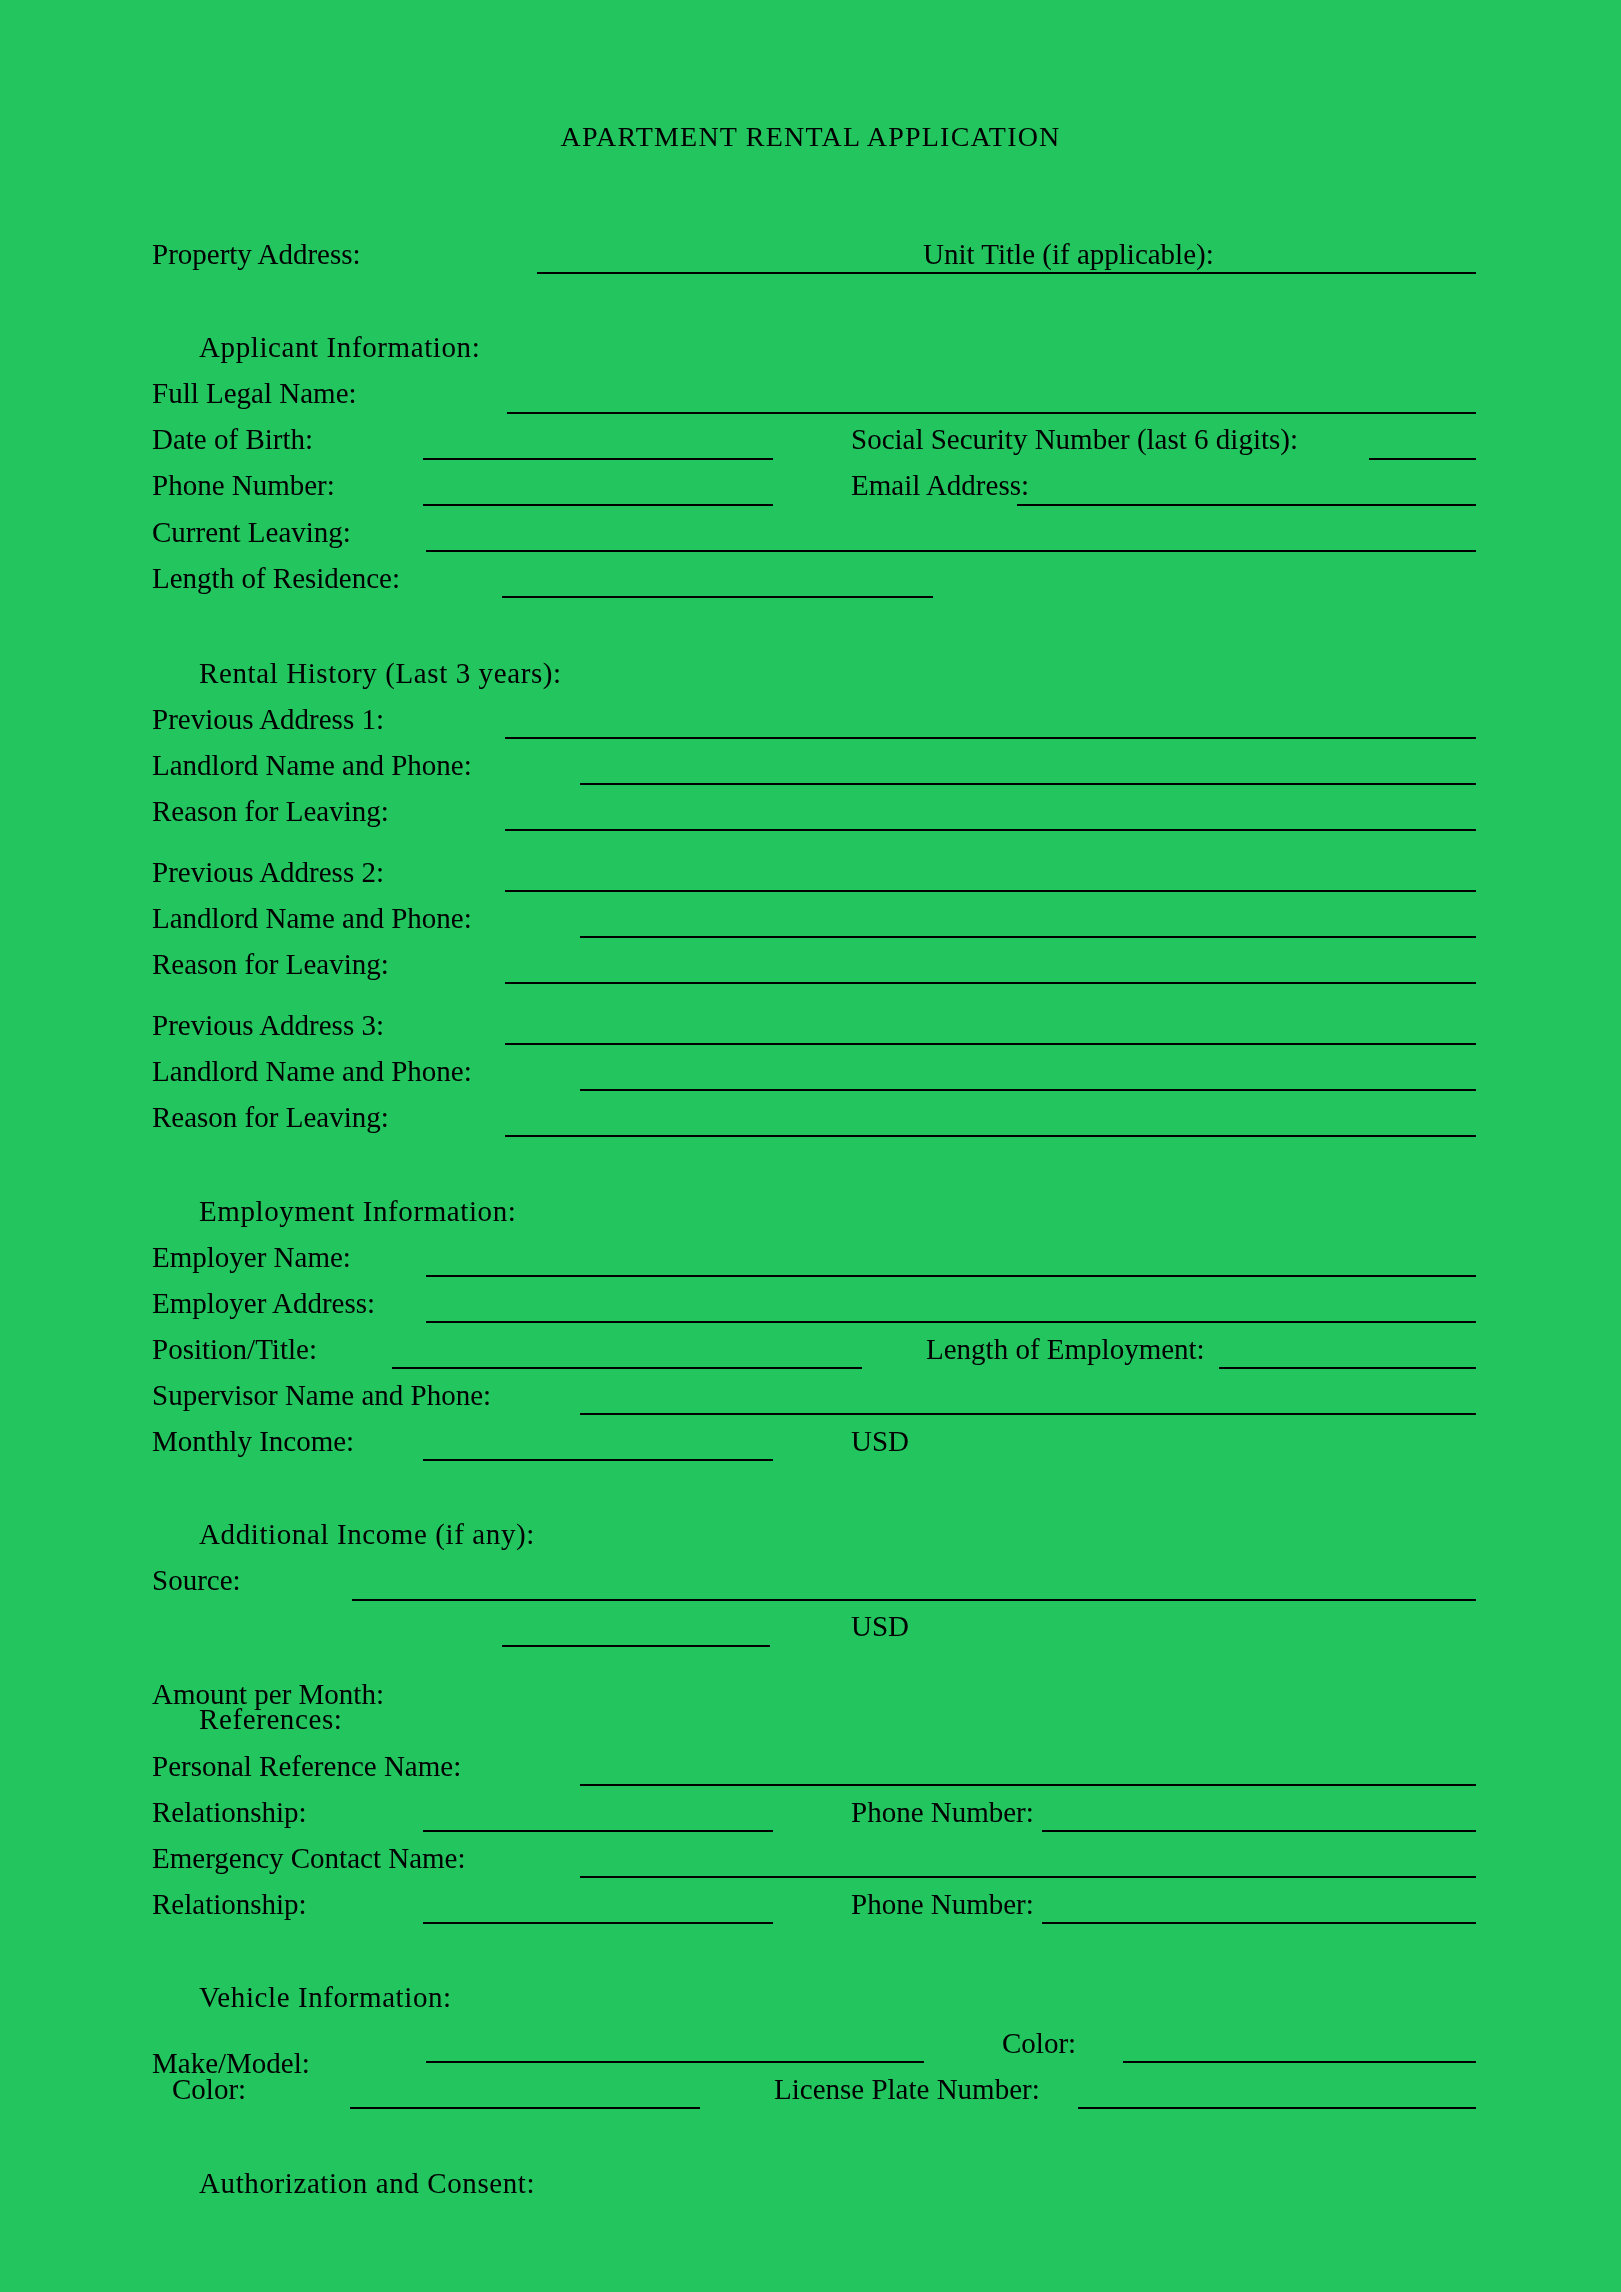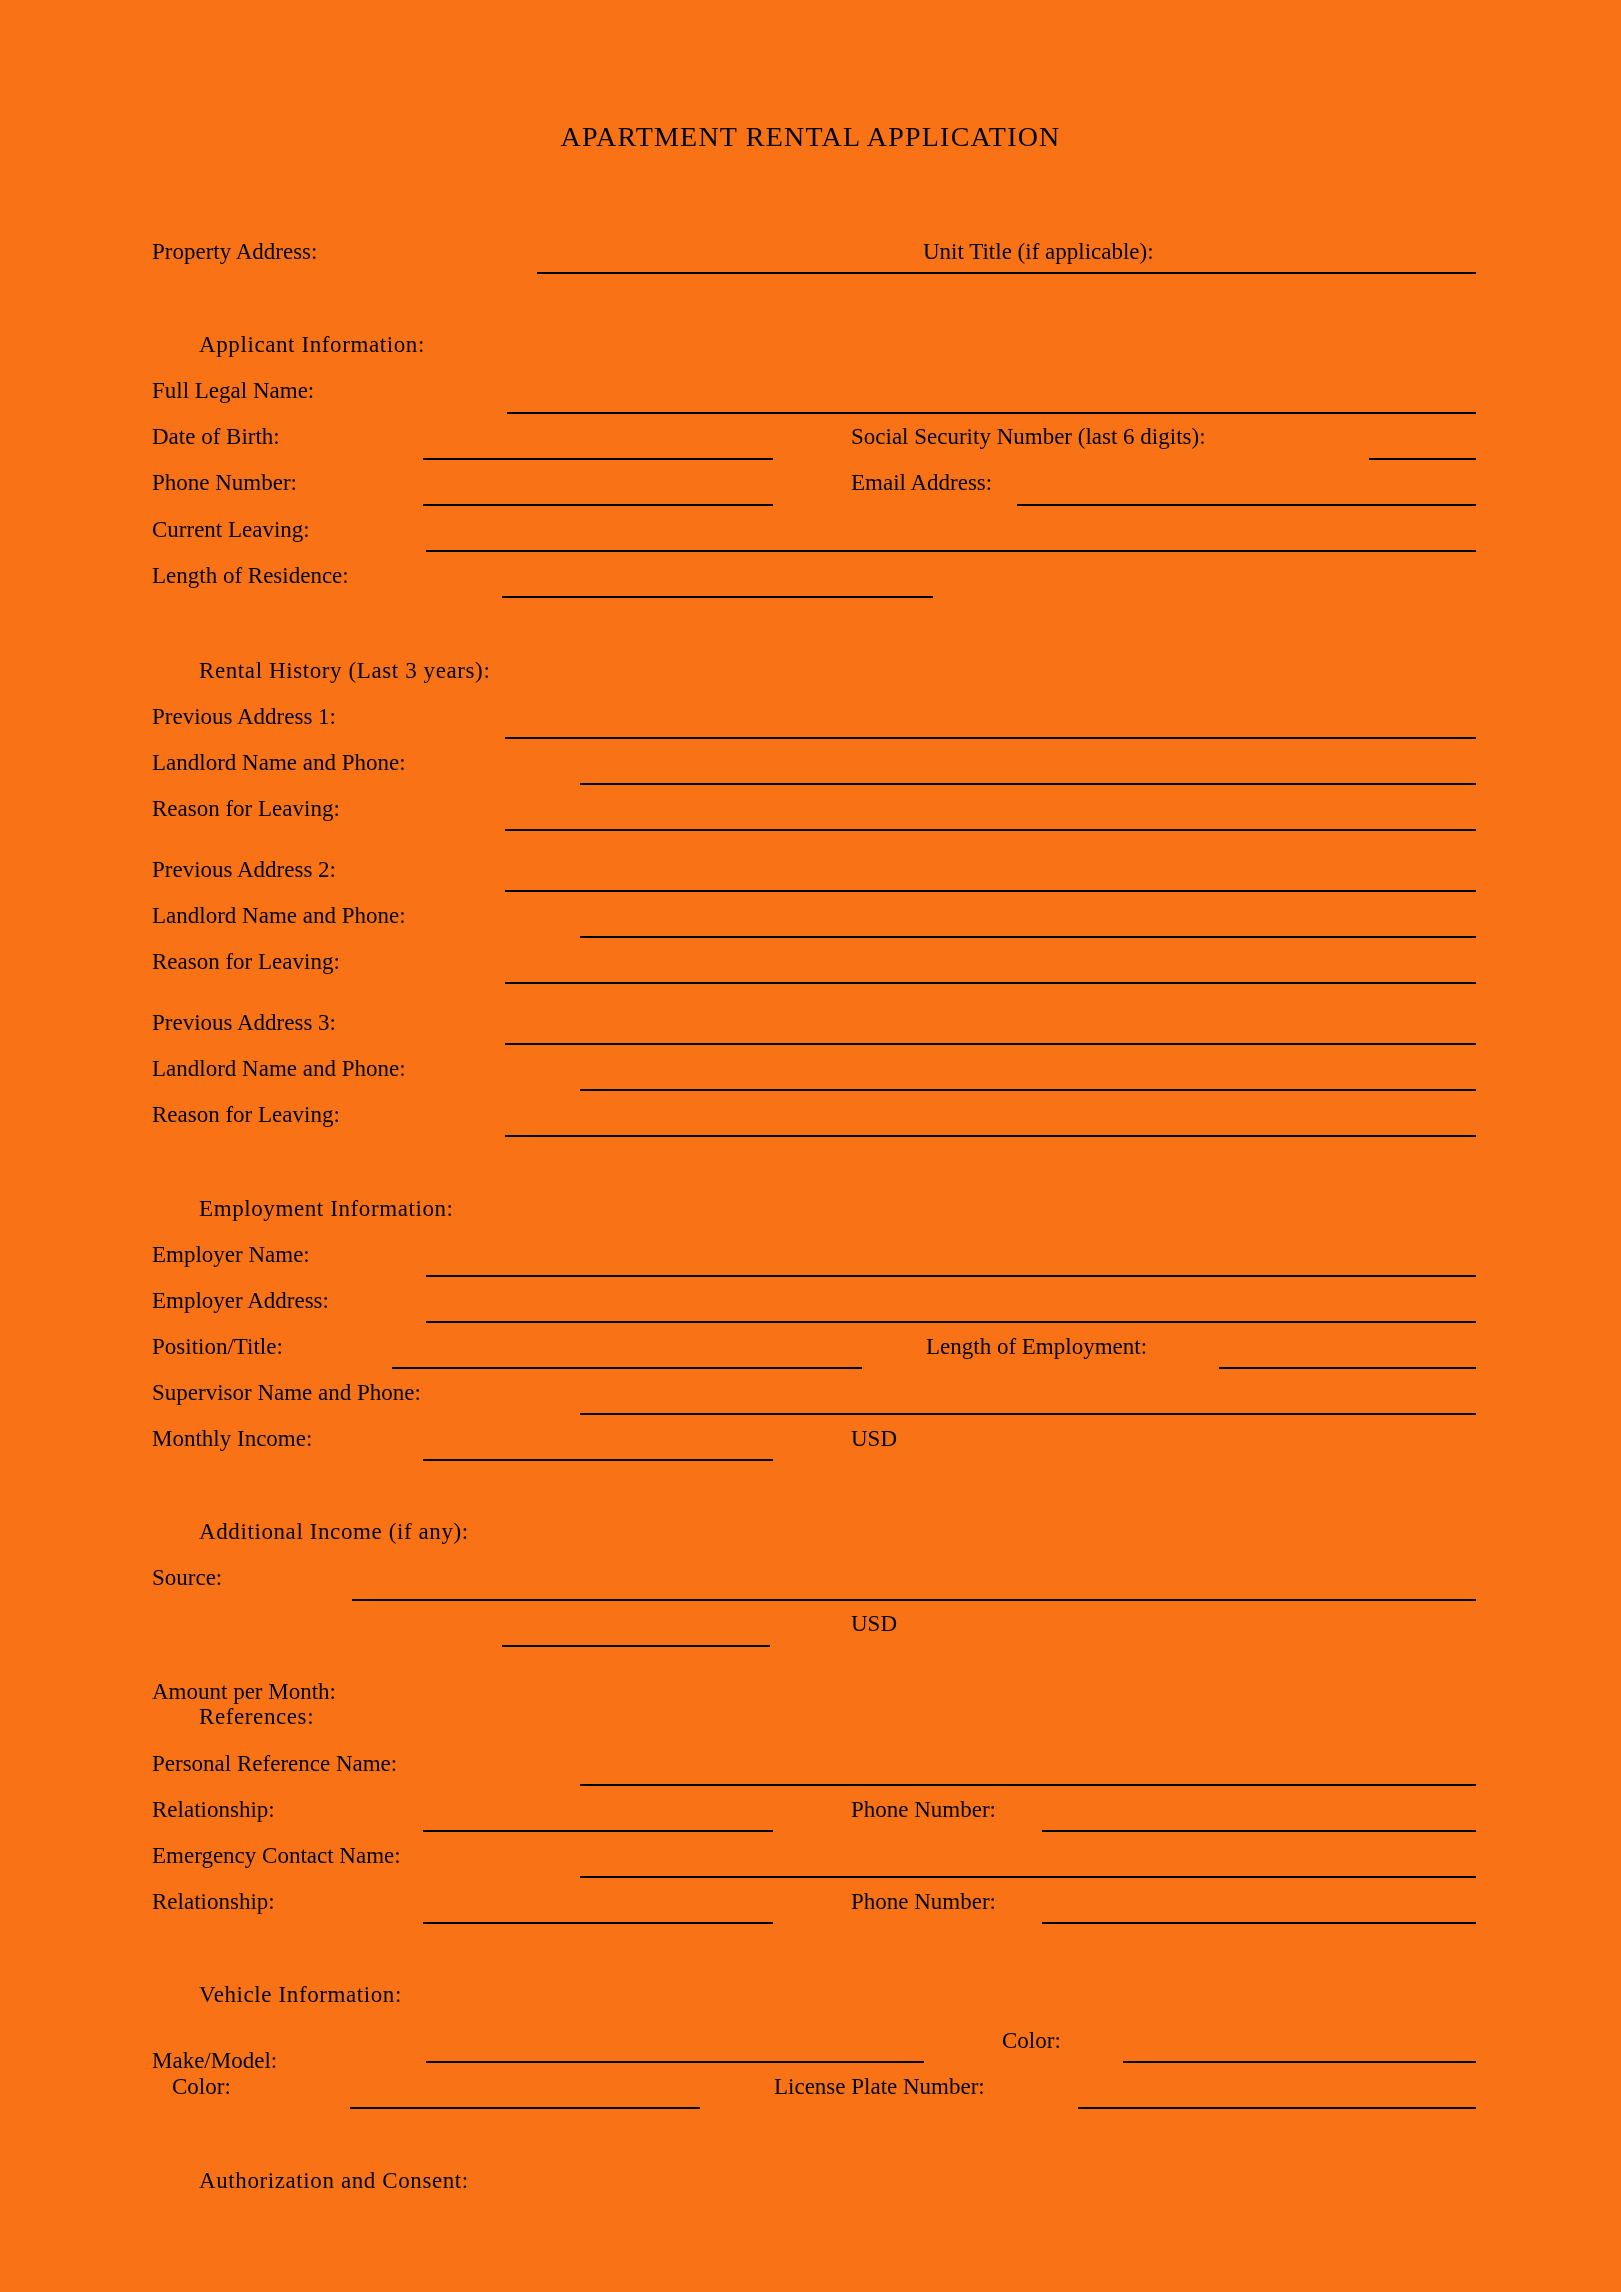--- a/index.html
+++ b/index.html
@@ -9,40 +9,40 @@
     background: #ffffff;
   }
   body {
     font-family: "Liberation Serif", "DejaVu Serif", serif;
     color: #000000;
   }
   .page {
     position: relative;
     width: 1621px;
     height: 2293px;
-    background: #f97316;
+    background: #22c55e;
     overflow: hidden;
     box-sizing: border-box;
   }
   
   .doc-title {
     position: absolute;
     left: 0;
     top: 123px;
     width: 1621px;
     text-align: center;
     font-size: 28px;
     letter-spacing: 1.2px;
     line-height: 1;
     white-space: nowrap;
   }
   
   .lbl {
     position: absolute;
-    font-size: 23px;
+    font-size: 29px;
     line-height: 1;
     white-space: nowrap;
   }
   
   .section-head {
     letter-spacing: 0.6px;
     margin-left: 47px;
   }
   
   .rule {

